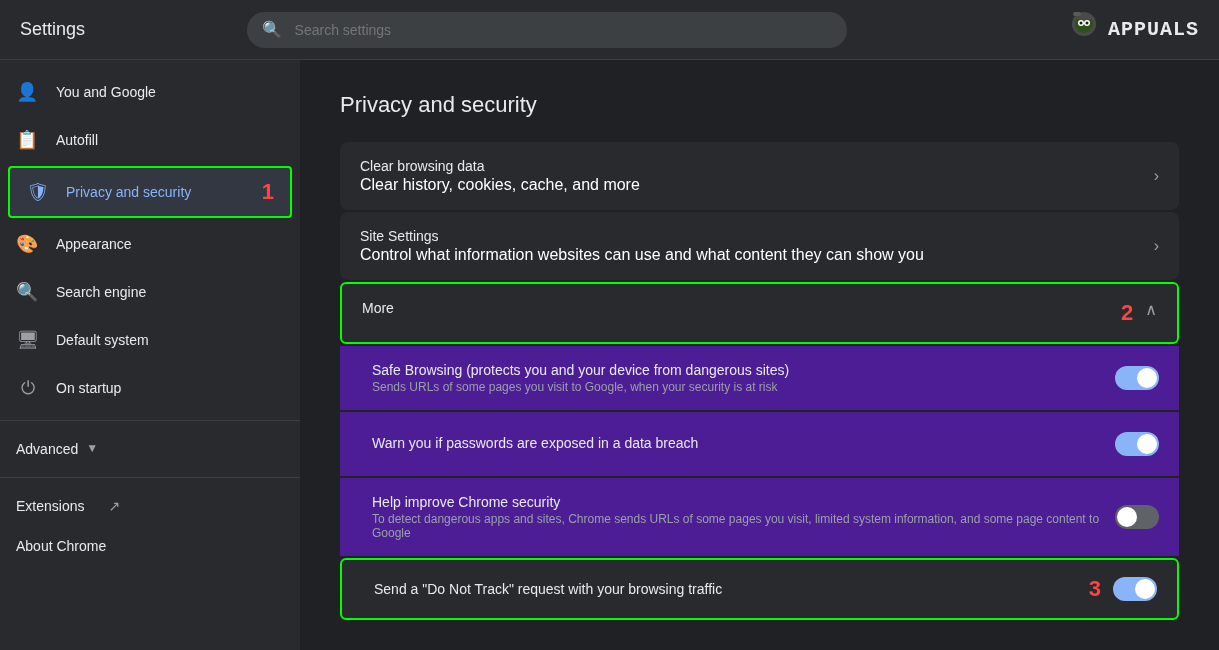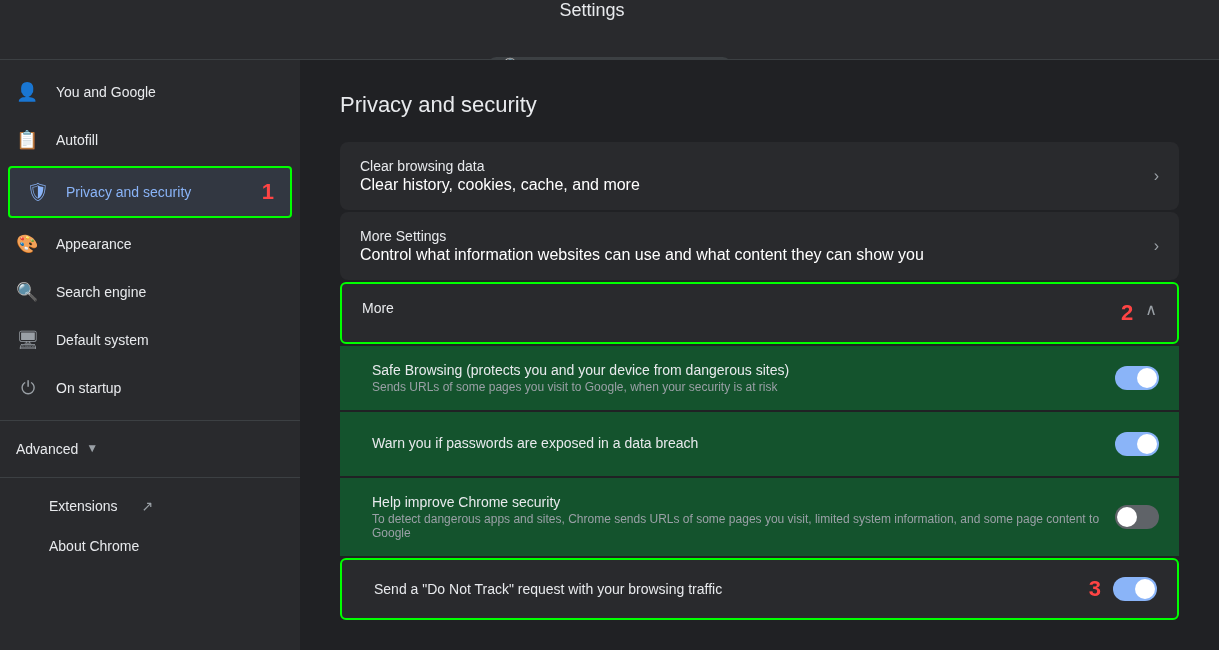--- a/index.html
+++ b/index.html
@@ -17,21 +17,20 @@
     
     .header {
       background: #292a2d;
       height: 60px;
       display: flex;
       align-items: center;
       padding: 0 20px;
       gap: 36px;
       flex-shrink: 0;
       border-bottom: 1px solid #3c4043;
-      flex-direction: column;
     }
     .header-title {
       color: #e8eaed;
       font-size: 18px;
       font-weight: 500;
       min-width: 100px;
     }
     .search-bar {
       flex: 1;
       background: #3c4043;
@@ -149,21 +148,20 @@
       color: #9aa0a6;
     }
     .sidebar-ext {
       display: flex;
       align-items: flex-end;
       padding: 12px 16px;
       cursor: pointer;
       gap: 16px;
       font-size: 14px;
       color: #e8eaed;
-      margin-left: 33px;
     }
     .ext-icon {
       font-size: 14px;
       color: #9aa0a6;
     }
 
     
     .content {
       flex: 1;
       overflow-y: auto;
@@ -226,21 +224,21 @@
       font-weight: bold;
       margin-right: 12px;
     }
     .more-row .chevron-up {
       color: #9aa0a6;
       font-size: 16px;
     }
 
     
     .sub-setting-row {
-      background: #14532d;
+      background: #4c1d95;
       margin-bottom: 2px;
       display: flex;
       align-items: center;
       padding: 16px 20px 16px 32px;
       cursor: pointer;
       min-height: 64px;
     }
     .sub-setting-row .row-text { flex: 1; }
     .sub-setting-row .row-title {
       font-size: 14px;
@@ -393,21 +391,21 @@
     <div class="setting-row">
       <div class="row-text">
         <div class="row-title">Clear browsing data</div>
         <div class="row-sub">Clear history, cookies, cache, and more</div>
       </div>
       <span class="chevron-right">›</span>
     </div>
 
     <div class="setting-row">
       <div class="row-text">
-        <div class="row-title">More Settings</div>
+        <div class="row-title">Site Settings</div>
         <div class="row-sub">Control what information websites can use and what content they can show you</div>
       </div>
       <span class="chevron-right">›</span>
     </div>
 
     <div class="more-row">
       <div class="row-title">More</div>
       <span class="badge-num">2</span>
       <span class="chevron-up">∧</span>
     </div>

